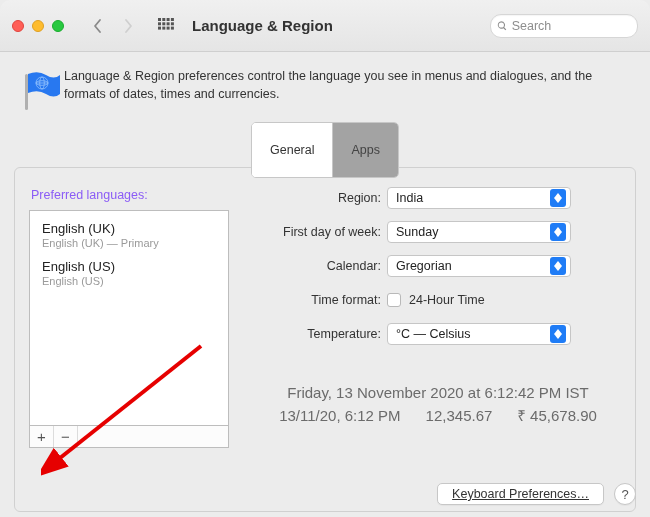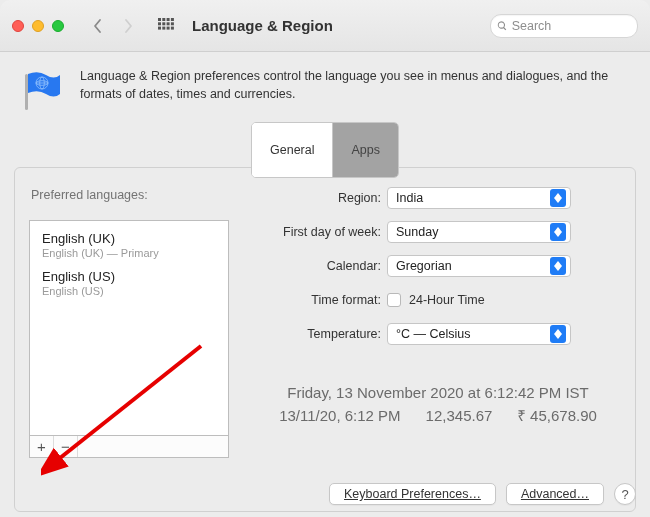--- a/index.html
+++ b/index.html
@@ -16,38 +16,38 @@
     .navbtn svg { width:12px; height:16px; }
     .grid-icon { width: 24px; height: 28px; display:flex; align-items:center; justify-content:center; color:#555; margin: 0 4px 0 8px; }
     .title { font-size: 15px; font-weight: 600; color: #333; margin-left: 4px; }
     .spacer { flex: 1; }
     .search { display: flex; align-items: center; width: 148px; height: 24px; background: #fff; border: 1px solid #d6d6d6; border-radius: 11px; padding: 0 6px; color: #999; box-shadow: inset 0 1px 1px rgba(0,0,0,0.04); }
     .search svg { width:12px; height:12px; margin-right:4px; fill:#8e8e8e; }
     .search input { border:none; outline:none; font-size:12.5px; width:100%; color:#333; background:transparent; }
     .search input::placeholder { color:#8e8e8e; }
 
     
-    .descrow { display:flex; padding: 16px 20px 12px 20px; gap: 16px; }
+    .descrow { display:flex; padding: 16px 20px 12px 20px; }
     .flag { width:44px; height:44px; flex:none; }
     .descrow p { font-size: 12.5px; color:#333; line-height:1.4; }
 
     
     .tabs { display:flex; justify-content:center; margin-top:-2px; position:relative; z-index:2; }
     .segment { display:flex; border:1px solid #c7c7c7; border-radius:5px; overflow:hidden; background:#fff; }
     .segtab { padding: 20px 18px; font-size:12.5px; color:#333; background:#fff; }
     .segtab.active { background:#fff; font-weight:500; }
     .segtab.inactive { background:#a3a3a3; color:#444; border-left:1px solid #c7c7c7; }
 
     
     .panel { margin: -11px 14px 0 14px; border:1px solid #d0d0d0; border-radius:6px; background:#ececec; padding: 18px 14px 14px 14px; position:relative; height: 345px; }
 
     .panel-content { display:flex; gap: 26px; }
 
     .left { width: 200px; }
-    .preflabel { font-size:12.5px; color:#737373; margin: 2px 0 18px 2px; }
+    .preflabel { font-size:12.5px; color:#8b5cf6; margin: 2px 0 8px 2px; }
     .langlist { border:1px solid #bdbdbd; background:#fff; height: 238px; display:flex; flex-direction:column; }
     .langitems { flex:1; padding:6px 2px; }
     .langitem { padding: 4px 10px 6px 10px; }
     .langitem .lname { font-size:13px; color:#222; }
     .langitem .lsub { font-size:11px; color:#9a9a9a; margin-top:1px; }
     .addremove { height:22px; border-top:1px solid #bdbdbd; display:flex; background:#fcfcfc; }
     .arbtn { width:24px; height:100%; border-right:1px solid #dcdcdc; display:flex; align-items:center; justify-content:center; font-size:15px; color:#555; font-weight:300; }
 
     .right { flex:1; padding-top: 0px; }
     .formrow { display:flex; align-items:center; margin-bottom: 10px; height:24px; }
@@ -239,15 +239,14 @@
       <marker id="ah" markerWidth="10" markerHeight="10" refX="2" refY="3" orient="auto">
         <path d="M0,0 L0,6 L8,3 Z" fill="#e60000"></path>
       </marker>
     </defs>
     <line x1="160" y1="10" x2="14" y2="126" stroke="#e60000" stroke-width="4" marker-end="url(#ah)"></line>
   </svg>
 </div>
 
 <div class="bottombar">
   <div class="btn">Keyboard Preferences…</div>
-  <div class="btn">Advanced…</div>
   <div class="helpbtn">?</div>
 </div>
 
 </body></html>

